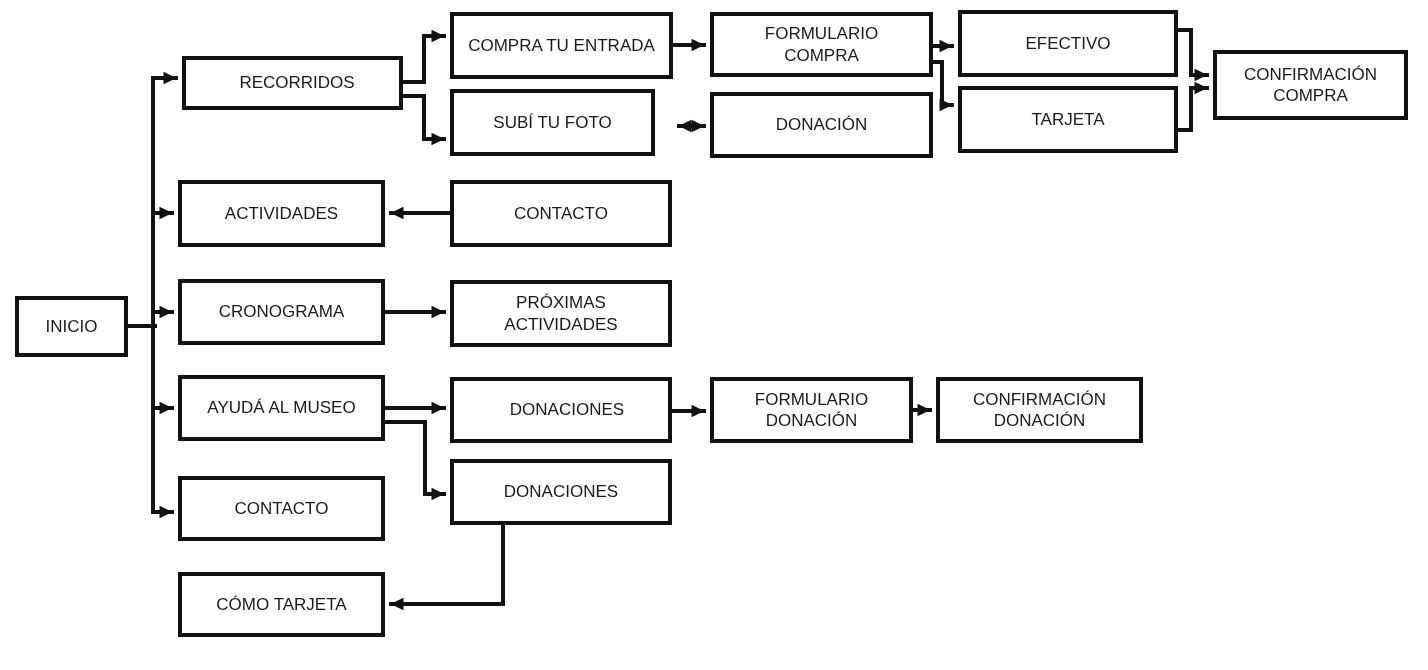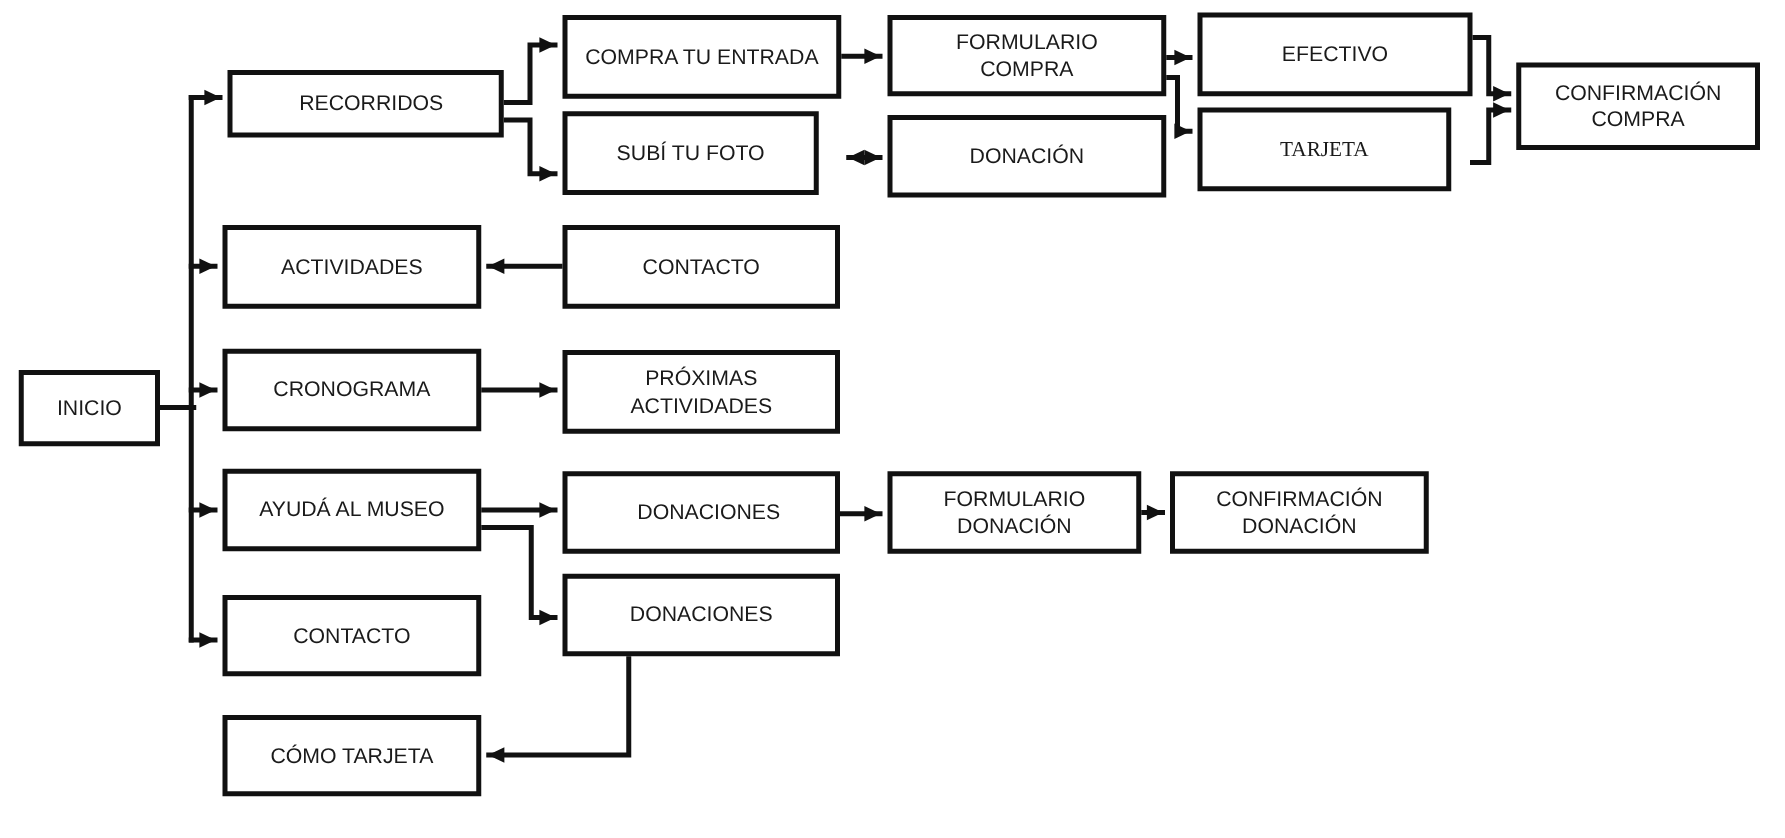--- a/index.html
+++ b/index.html
@@ -54,21 +54,21 @@
       <div class="node" style="left: 15px; top: 296px; width: 113px; height: 61px;"><span>INICIO</span></div>
       <div class="node" style="left: 182px; top: 56px; width: 221px; height: 54px; padding-left: 15px;"><span>RECORRIDOS</span></div>
       <div class="node" style="left: 450px; top: 12px; width: 223px; height: 67px; align-items: center;"><span>COMPRA TU ENTRADA</span></div>
       <div class="node" style="left: 710px; top: 12px; width: 223px; height: 65px;"><span>FORMULARIO
 COMPRA</span></div>
       <div class="node" style="left: 958px; top: 10px; width: 220px; height: 67px;"><span>EFECTIVO</span></div>
       <div class="node" style="left: 1213px; top: 50px; width: 195px; height: 70px;"><span>CONFIRMACIÓN
 COMPRA</span></div>
       <div class="node" style="left: 450px; top: 89px; width: 205px; height: 67px;"><span>SUBÍ TU FOTO</span></div>
       <div class="node" style="left: 710px; top: 92px; width: 223px; height: 66px;"><span>DONACIÓN</span></div>
-      <div class="node" style="left: 958px; top: 86px; width: 203px; height: 67px; font-family: Liberation Serif, serif;"><span>TARJETA</span></div>
+      <div class="node" style="left: 958px; top: 86px; width: 220px; height: 67px;"><span>TARJETA</span></div>
       <div class="node" style="left: 178px; top: 180px; width: 207px; height: 67px;"><span>ACTIVIDADES</span></div>
       <div class="node" style="left: 450px; top: 180px; width: 222px; height: 67px;"><span>CONTACTO</span></div>
       <div class="node" style="left: 178px; top: 279px; width: 207px; height: 66px;"><span>CRONOGRAMA</span></div>
       <div class="node" style="left: 450px; top: 280px; width: 222px; height: 67px;"><span>PRÓXIMAS
 ACTIVIDADES</span></div>
       <div class="node" style="left: 178px; top: 375px; width: 207px; height: 66px;"><span>AYUDÁ AL MUSEO</span></div>
       <div class="node" style="left: 450px; top: 377px; width: 222px; height: 66px; padding-left: 18px;"><span>DONACIONES</span></div>
       <div class="node" style="left: 710px; top: 377px; width: 203px; height: 66px;"><span>FORMULARIO
 DONACIÓN</span></div>
       <div class="node" style="left: 936px; top: 377px; width: 207px; height: 66px;"><span>CONFIRMACIÓN

